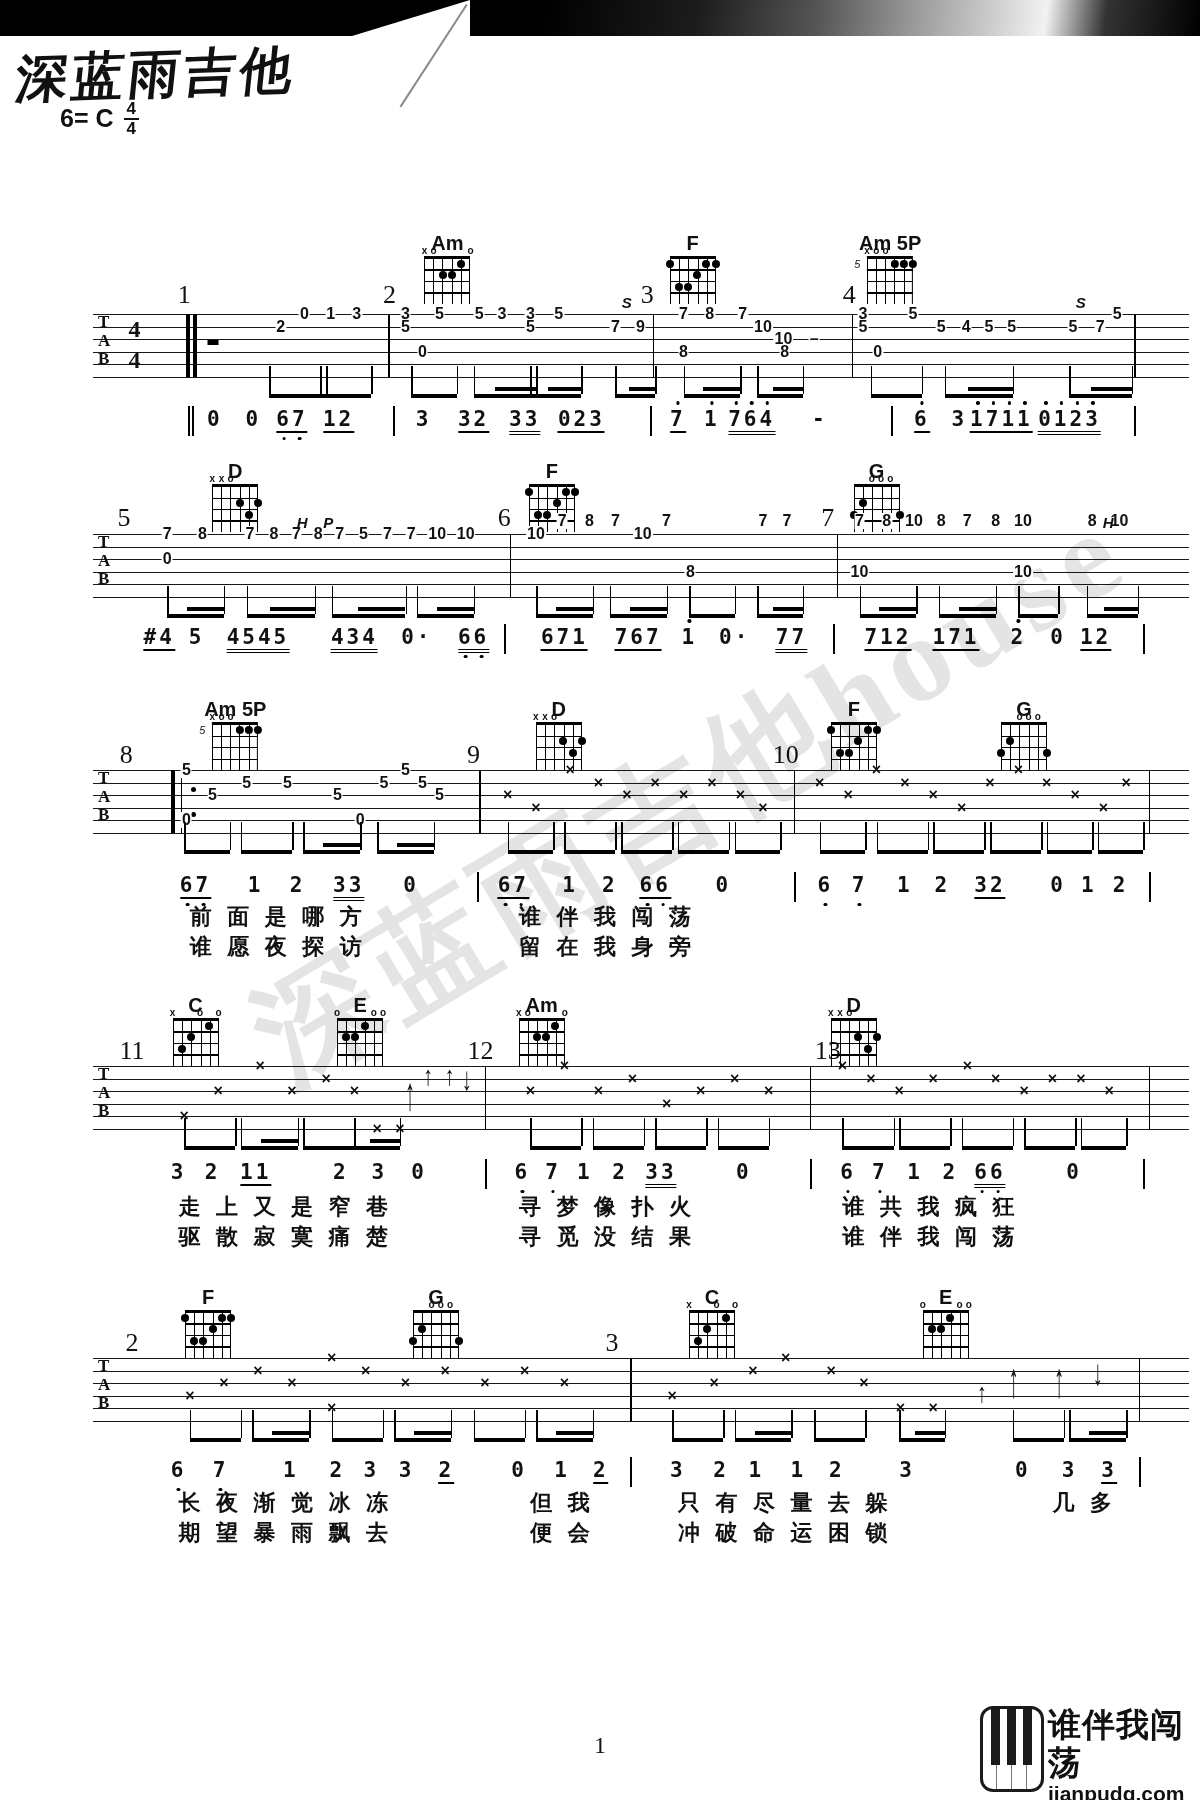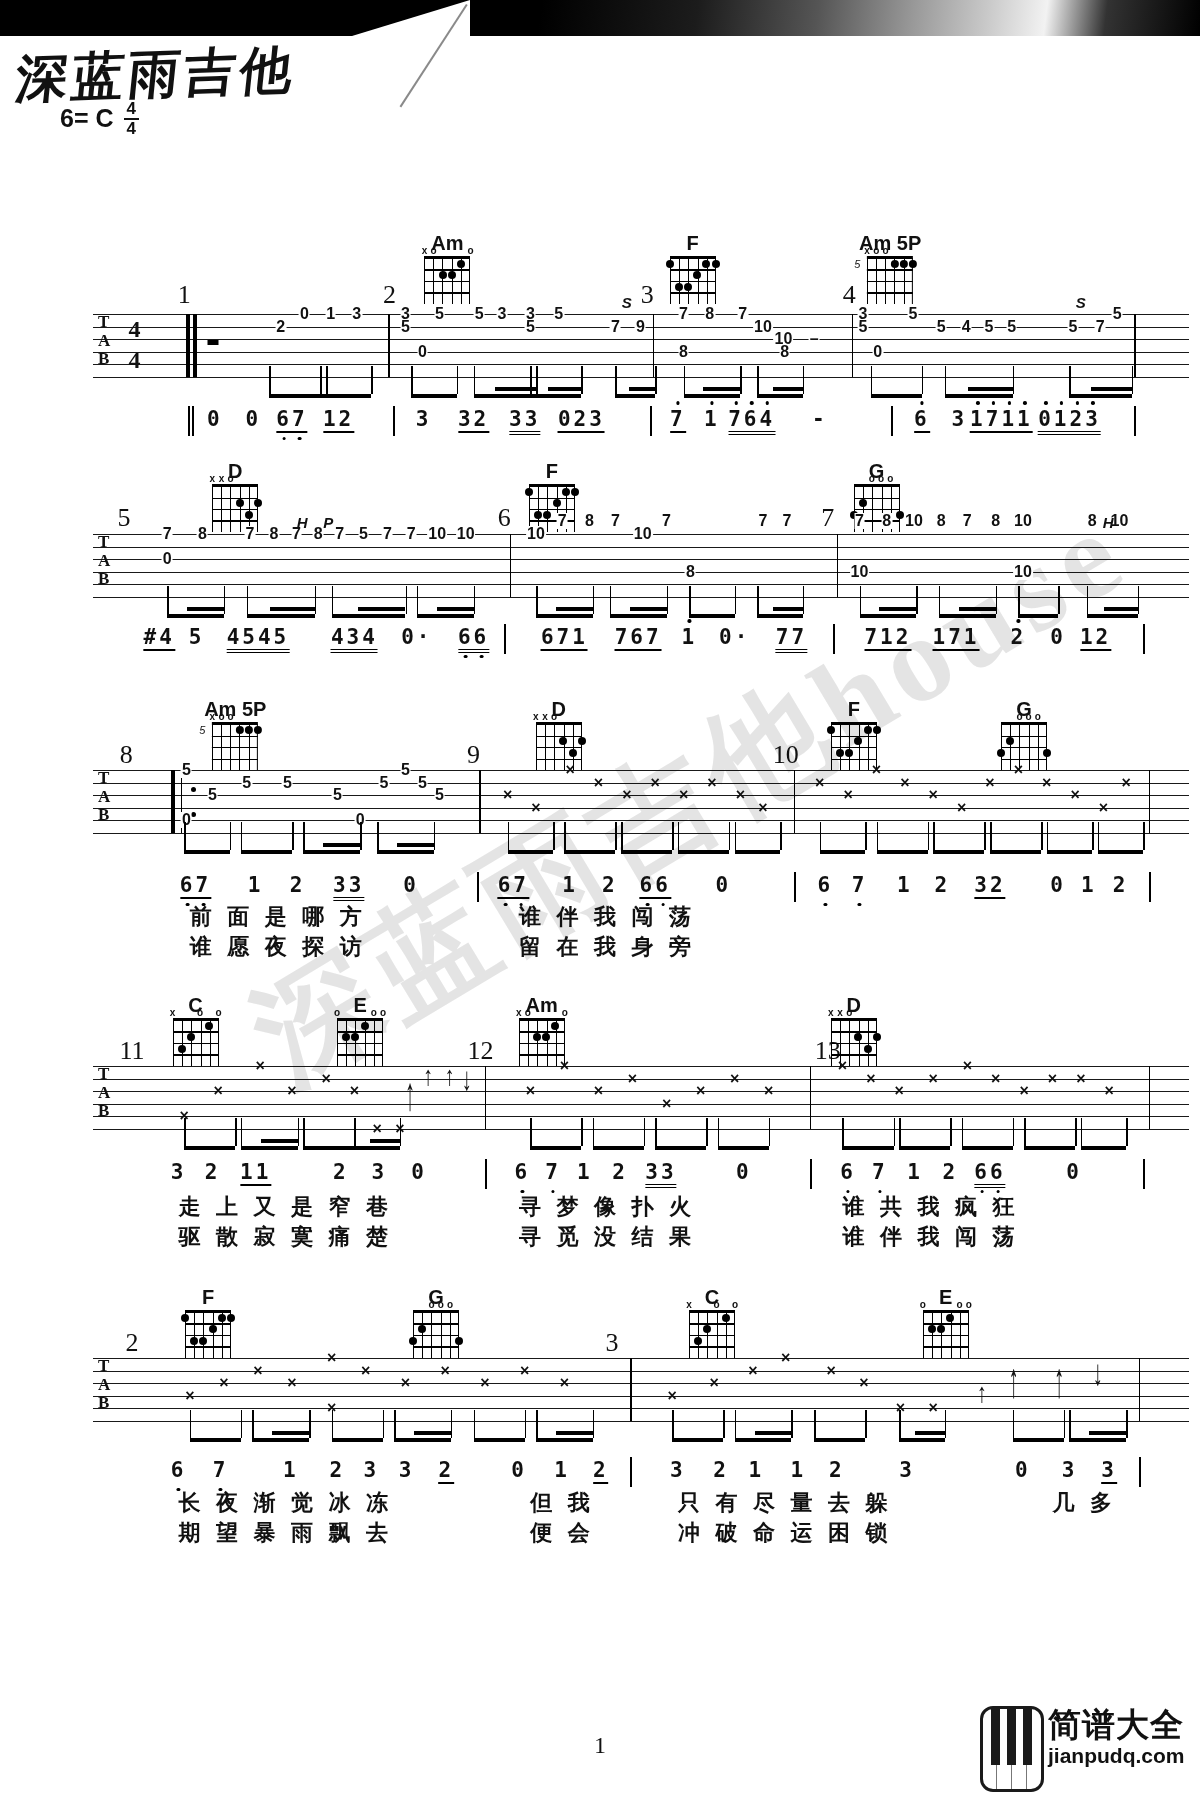--- a/index.html
+++ b/index.html
@@ -898,17 +898,17 @@
   <div class="brand">
     <div class="piano">
       <div class="pline" style="left:13px"></div>
         <div class="pline" style="left:28px"></div>
         <div class="pline" style="left:43px"></div>
       <div class="pkey" style="left:8px"></div>
         <div class="pkey" style="left:24px"></div>
         <div class="pkey" style="left:40px"></div>
     </div>
     <div class="brand-text">
-      <div class="brand-name">简谱大全</div>
+      <div class="brand-name">谁伴我闯荡</div>
       <div class="brand-url">jianpudq.com</div>
     </div>
   </div>
 </div>
 
 </body></html>

